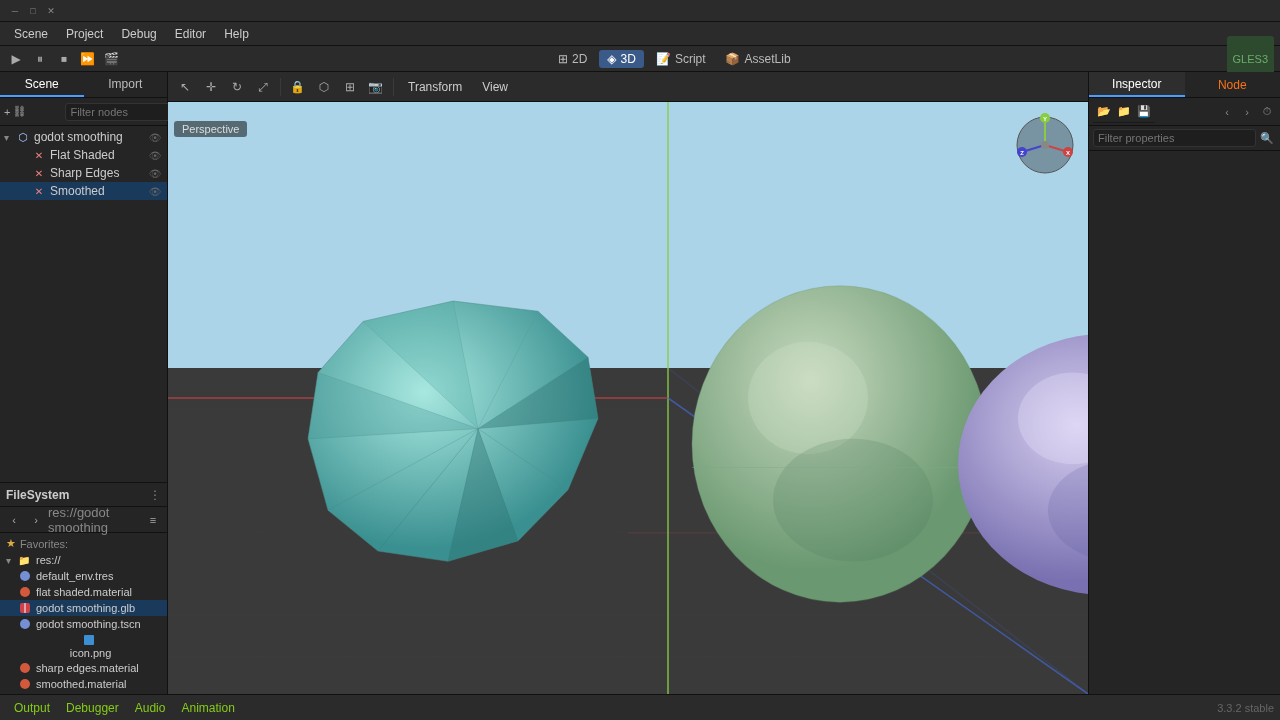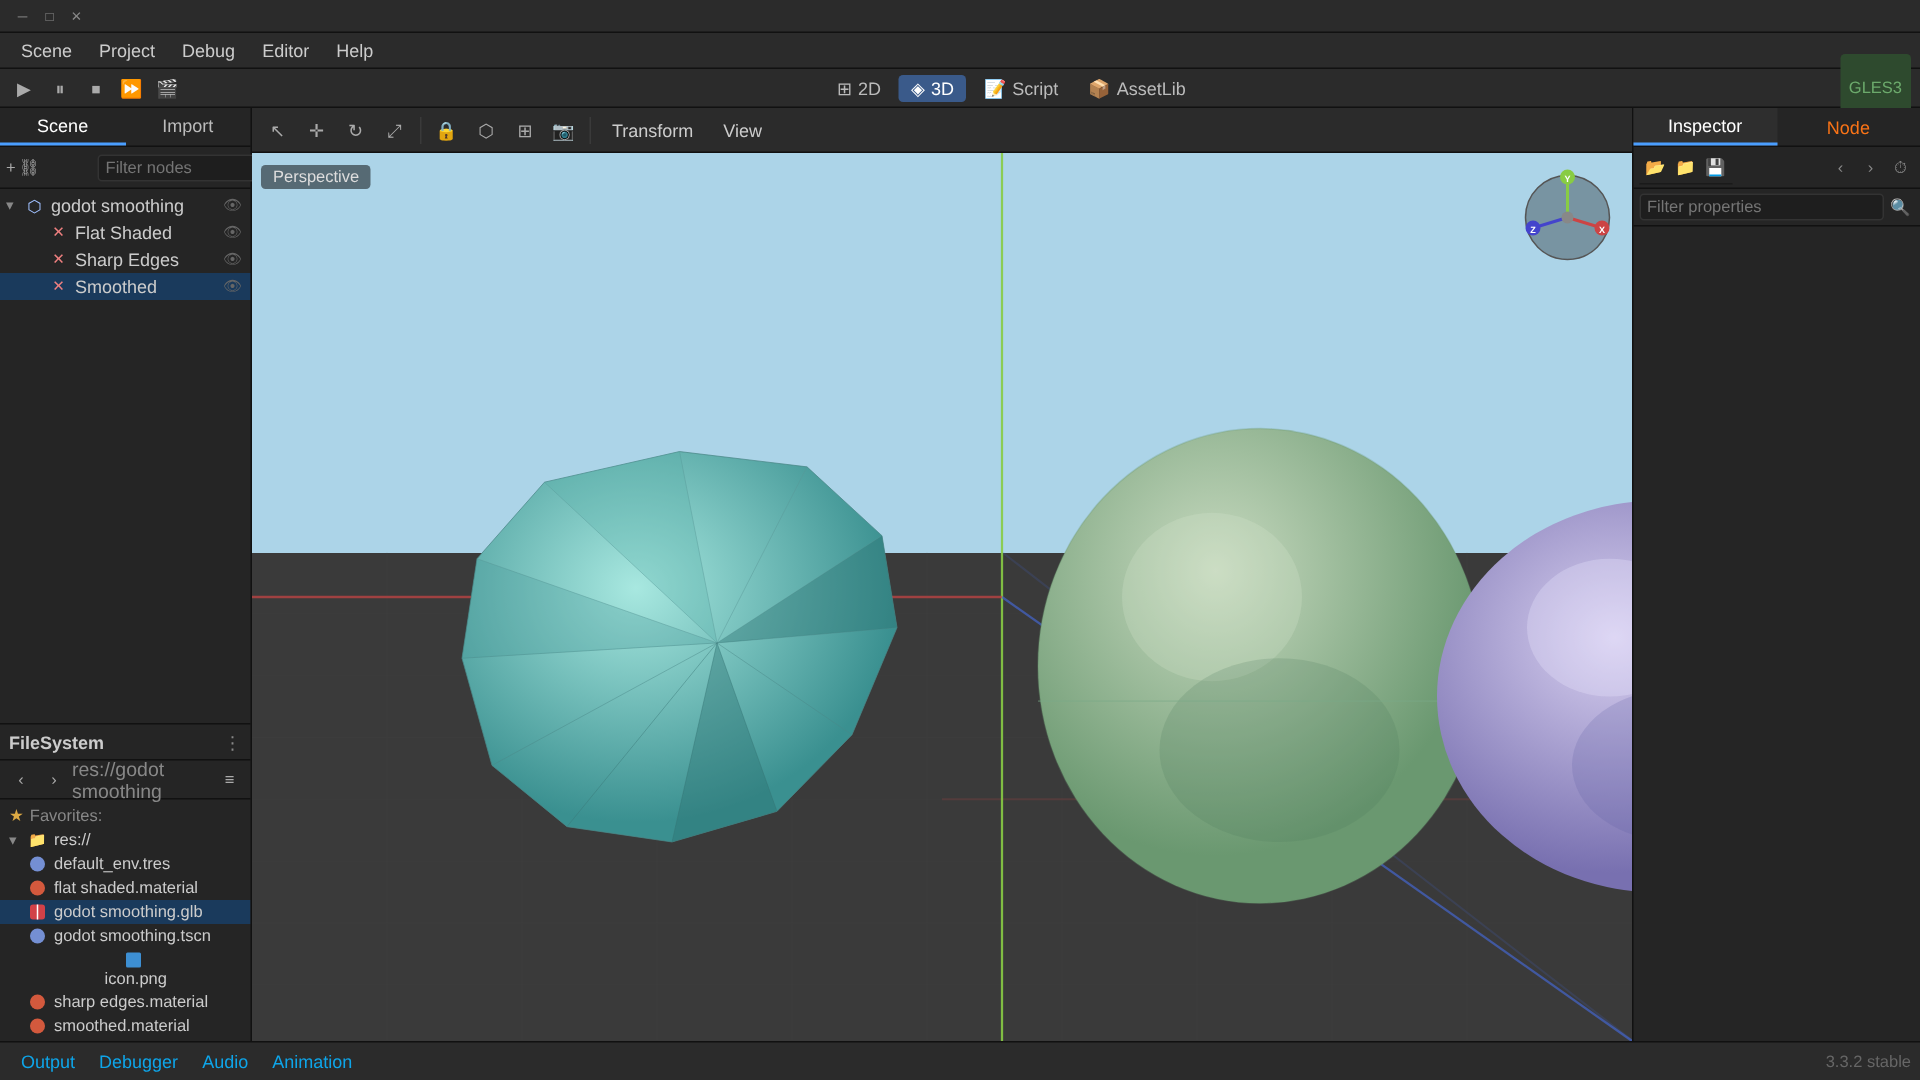--- a/index.html
+++ b/index.html
@@ -58,21 +58,21 @@
 
     
     #viewport-container { flex: 1; display: flex; flex-direction: column; }
     #top-toolbar { height: 30px; background: #2b2b2b; display: flex; align-items: center; padding: 0 6px; gap: 4px; border-bottom: 1px solid #111; }
     .top-tool-btn { width: 22px; height: 22px; display: flex; align-items: center; justify-content: center; cursor: pointer; border-radius: 3px; color: #aaa; font-size: 12px; }
     .tool-separator { width: 1px; height: 18px; background: #3a3a3a; margin: 0 2px; }
     .top-tool-label { padding: 2px 8px; cursor: pointer; border-radius: 3px; font-size: 12px; color: #ccc; }
 
     
     #viewport { flex: 1; position: relative; overflow: hidden; background: linear-gradient(to bottom, #acd4e8 0%, #acd4e8 45%, #3a3a3a 45%, #3a3a3a 100%); }
-    #viewport-label { position: absolute; top: 8px; left: 6px; background: rgba(0,0,0,0.5); padding: 2px 8px; border-radius: 3px; font-size: 11px; color: #ddd; cursor: pointer; }
+    #viewport-label { position: absolute; top: 19px; left: 6px; background: rgba(0,0,0,0.5); padding: 2px 8px; border-radius: 3px; font-size: 11px; color: #ddd; cursor: pointer; }
 
     
     #orient-gizmo { position: absolute; top: 8px; right: 8px; width: 70px; height: 70px; }
 
     
     #right-panel { width: 192px; background: #252525; display: flex; flex-direction: column; border-left: 1px solid #111; }
     #inspector-tabs { display: flex; height: 26px; border-bottom: 1px solid #111; }
     .insp-tab { flex: 1; display: flex; align-items: center; justify-content: center; cursor: pointer; font-size: 12px; color: #f97316; }
     .insp-tab.active { background: #2e2e2e; color: #fff; border-bottom: 2px solid #4a9eff; }
     #inspector-toolbar { height: 28px; display: flex; align-items: center; padding: 0 4px; gap: 2px; border-bottom: 1px solid #111; }
@@ -85,21 +85,21 @@
     #top-area { height: 26px; background: #2b2b2b; display: flex; align-items: center; border-bottom: 1px solid #111; }
     #top-area-left { display: flex; align-items: center; gap: 4px; padding-left: 6px; }
     #top-area-center { flex: 1; display: flex; align-items: center; justify-content: center; gap: 4px; }
     #top-area-right { display: flex; align-items: center; gap: 4px; padding-right: 6px; }
     .top-area-btn { padding: 2px 8px; border-radius: 3px; cursor: pointer; font-size: 12px; color: #bbb; display: flex; align-items: center; gap: 4px; }
     .top-area-btn.active3d { background: #3a5a8a; color: #fff; }
     .gles-badge { background: #2e4a2e; color: #6caa6c; padding: 17px 6px; border-radius: 3px; font-size: 11px; }
 
     
     #bottom-bar { height: 26px; background: #2b2b2b; display: flex; align-items: center; padding: 0 6px; border-top: 1px solid #111; }
-    .bottom-tab { padding: 2px 8px; cursor: pointer; font-size: 12px; color: #0ea5e9; border-radius: 3px; }
+    .bottom-tab { padding: 2px 8px; cursor: pointer; font-size: 12px; color: #84cc16; border-radius: 3px; }
     .bottom-version { margin-left: auto; font-size: 11px; color: #666; }
 
     
     .play-btn { width: 20px; height: 20px; display: flex; align-items: center; justify-content: center; cursor: pointer; color: #aaa; border-radius: 3px; }
     .icon-folder { color: #ddaa44; }
 
     
     .vp-grid { position: absolute; bottom: 0; left: 0; right: 0; height: 55%; opacity: 0.25; }
   </style>
 </head>

